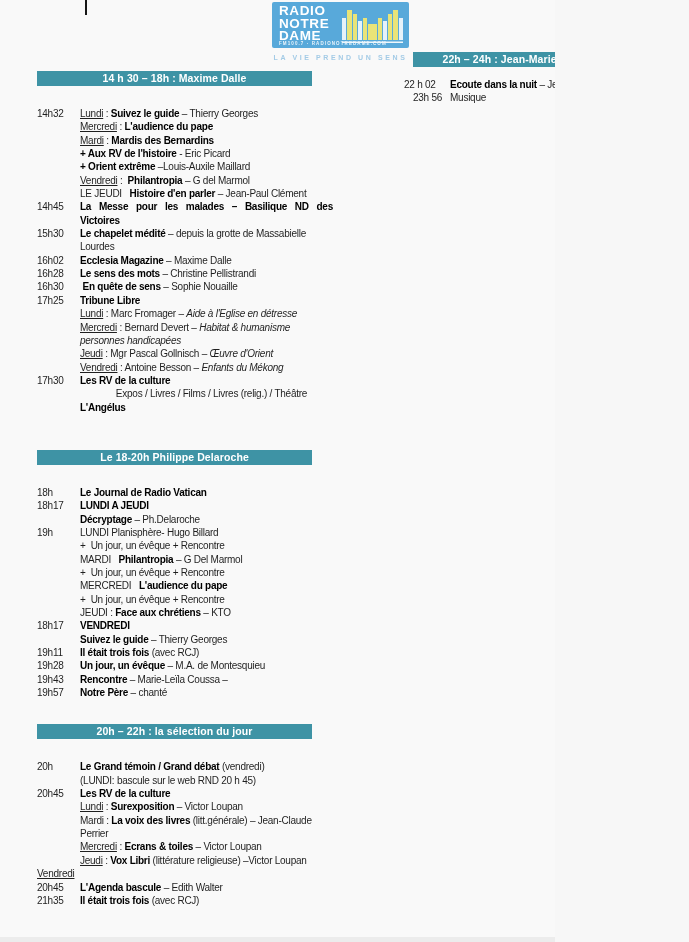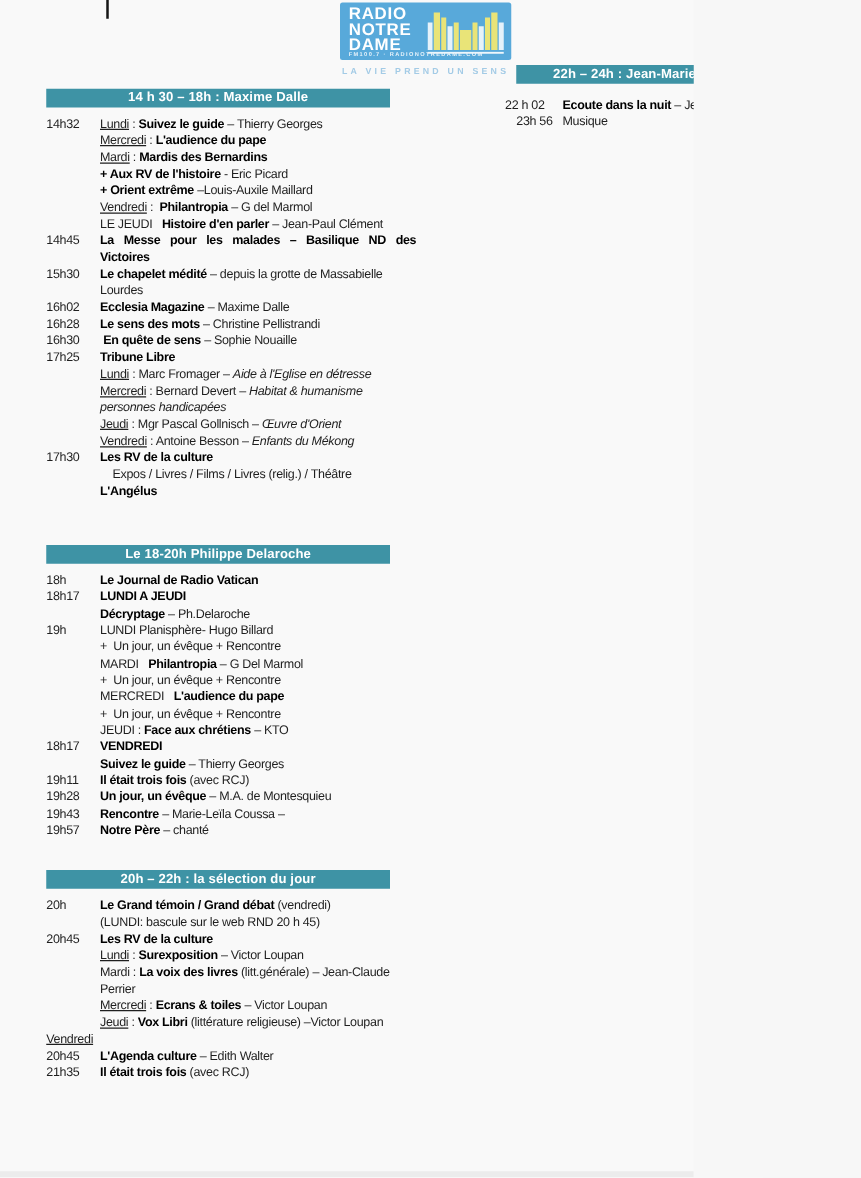--- a/index.html
+++ b/index.html
@@ -13,21 +13,21 @@
   .logo-text{position:absolute;left:7px;top:3px;color:#fff;font-weight:bold;font-size:13.5px;line-height:12.6px;letter-spacing:0.6px;}
   .cathedral{position:absolute;right:5px;top:2px;}
   .logo-sub{position:absolute;left:7px;bottom:2px;font-size:4.5px;color:#eaf4fb;letter-spacing:1.1px;font-weight:bold;white-space:nowrap;}
   .tagline{position:absolute;left:272px;top:54px;width:137px;text-align:center;font-size:7px;font-weight:bold;color:#a3cbe6;letter-spacing:2.6px;white-space:nowrap;}
 
   
   .col{position:absolute;color:#1f1f1f;}
   .left-col{left:37px;top:71px;width:296px;}
   .right-col{left:404px;top:52px;width:255px;}
   .band{height:15px;line-height:15px;background:var(--band,#3e93a5);color:#ffffff;font-weight:bold;text-align:center;font-size:10.5px;letter-spacing:0.1px;}
-  .left-col .band{width:275px;margin-bottom:7px;}
+  .left-col .band{width:275px;margin-bottom:21px;}
   .right-col .band{width:216px;margin-left:9px;margin-bottom:11px;}
   .row{display:flex;line-height:13.35px;font-size:10px;letter-spacing:-0.25px;}
   .time{flex:0 0 43px;white-space:pre;}
   .right-col .time{flex:0 0 46px;}
   .time.tind{padding-left:9px;box-sizing:border-box;}
   .content{flex:1 1 auto;white-space:pre;}
   .content.jl{white-space:normal;text-align:justify;text-align-last:justify;}
   .b{font-weight:bold;color:#000;}
   .u{text-decoration:underline;}
   .i{font-style:italic;}
@@ -148,21 +148,21 @@
       <div class="row">
         <div class="time"></div>
         <div class="content"><span class="u">Vendredi</span><span> : Antoine Besson – </span><span class="i">Enfants du Mékong</span></div>
       </div>
       <div class="row">
         <div class="time">17h30</div>
         <div class="content"><span class="b">Les RV de la culture</span></div>
       </div>
       <div class="row">
         <div class="time"></div>
-        <div class="content" style="padding-left: 10px;"><span>Expos / Livres / Films / Livres (relig.) / Théâtre</span></div>
+        <div class="content" style="padding-left: 10px; text-align: center;"><span>Expos / Livres / Films / Livres (relig.) / Théâtre</span></div>
       </div>
       <div class="row">
         <div class="time"></div>
         <div class="content"><span class="b">L'Angélus</span></div>
       </div>
       <div class="gap" style="height: 36px;"></div>
       <div class="band">Le 18-20h  Philippe Delaroche</div>
       <div class="row">
         <div class="time">18h</div>
         <div class="content"><span class="b">Le Journal de Radio Vatican</span></div>
@@ -263,21 +263,21 @@
       </div>
       <div class="row">
         <div class="time"></div>
       </div>
       <div class="row">
         <div class="time u">Vendredi</div>
         <div class="content"></div>
       </div>
       <div class="row">
         <div class="time">20h45</div>
-        <div class="content"><span class="b">L'Agenda culture</span><span> – Edith Walter</span></div>
+        <div class="content"><span class="b">L'Agenda bascule</span><span> – Edith Walter</span></div>
       </div>
       <div class="row">
         <div class="time">21h35</div>
         <div class="content"><span class="b">Il était trois fois</span><span> (avec RCJ)</span></div>
       </div>
     </div>
   <div class="col right-col" id="right-col">
       <div class="band">22h – 24h : Jean-Marie Marçais</div>
       <div class="row">
         <div class="time">22 h 02</div>

